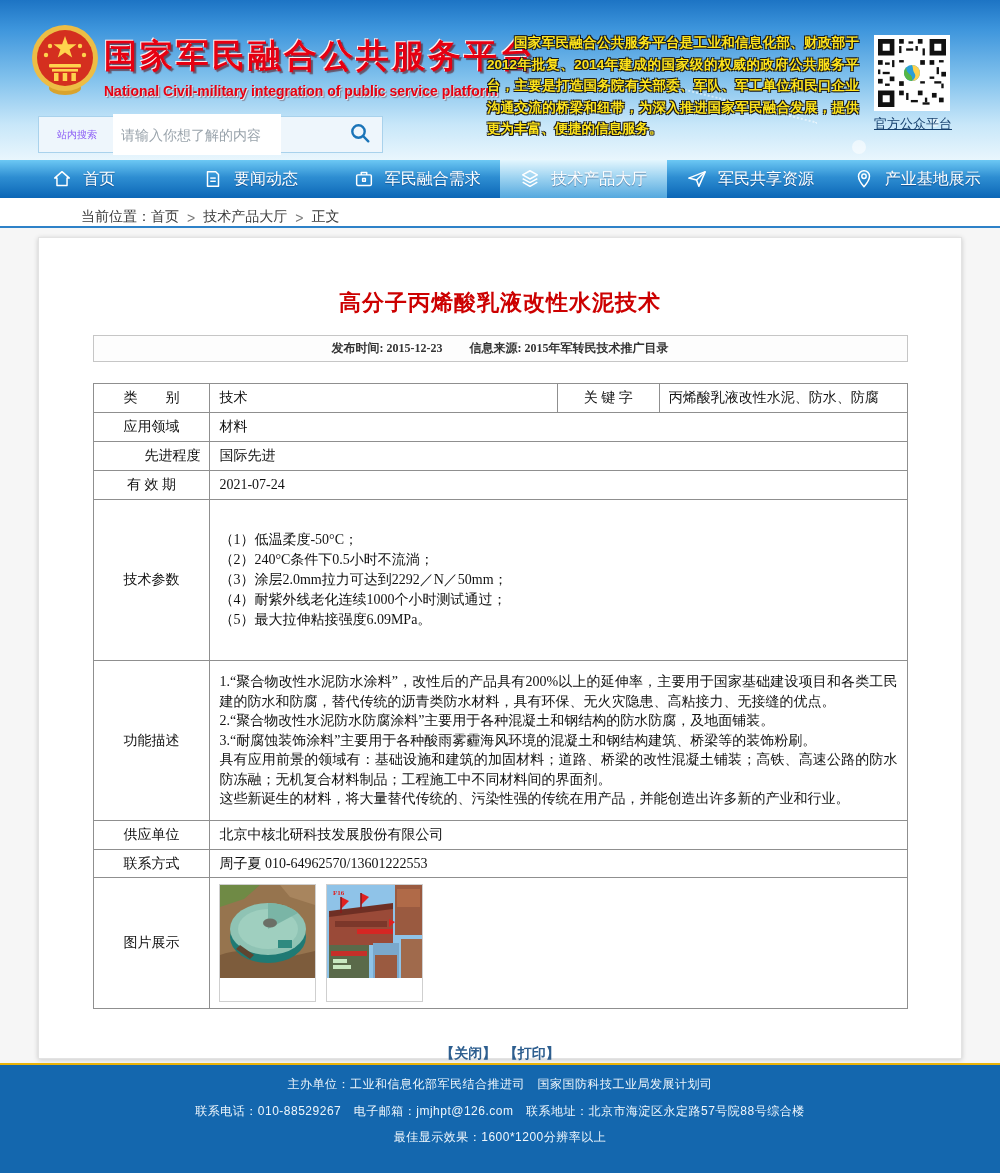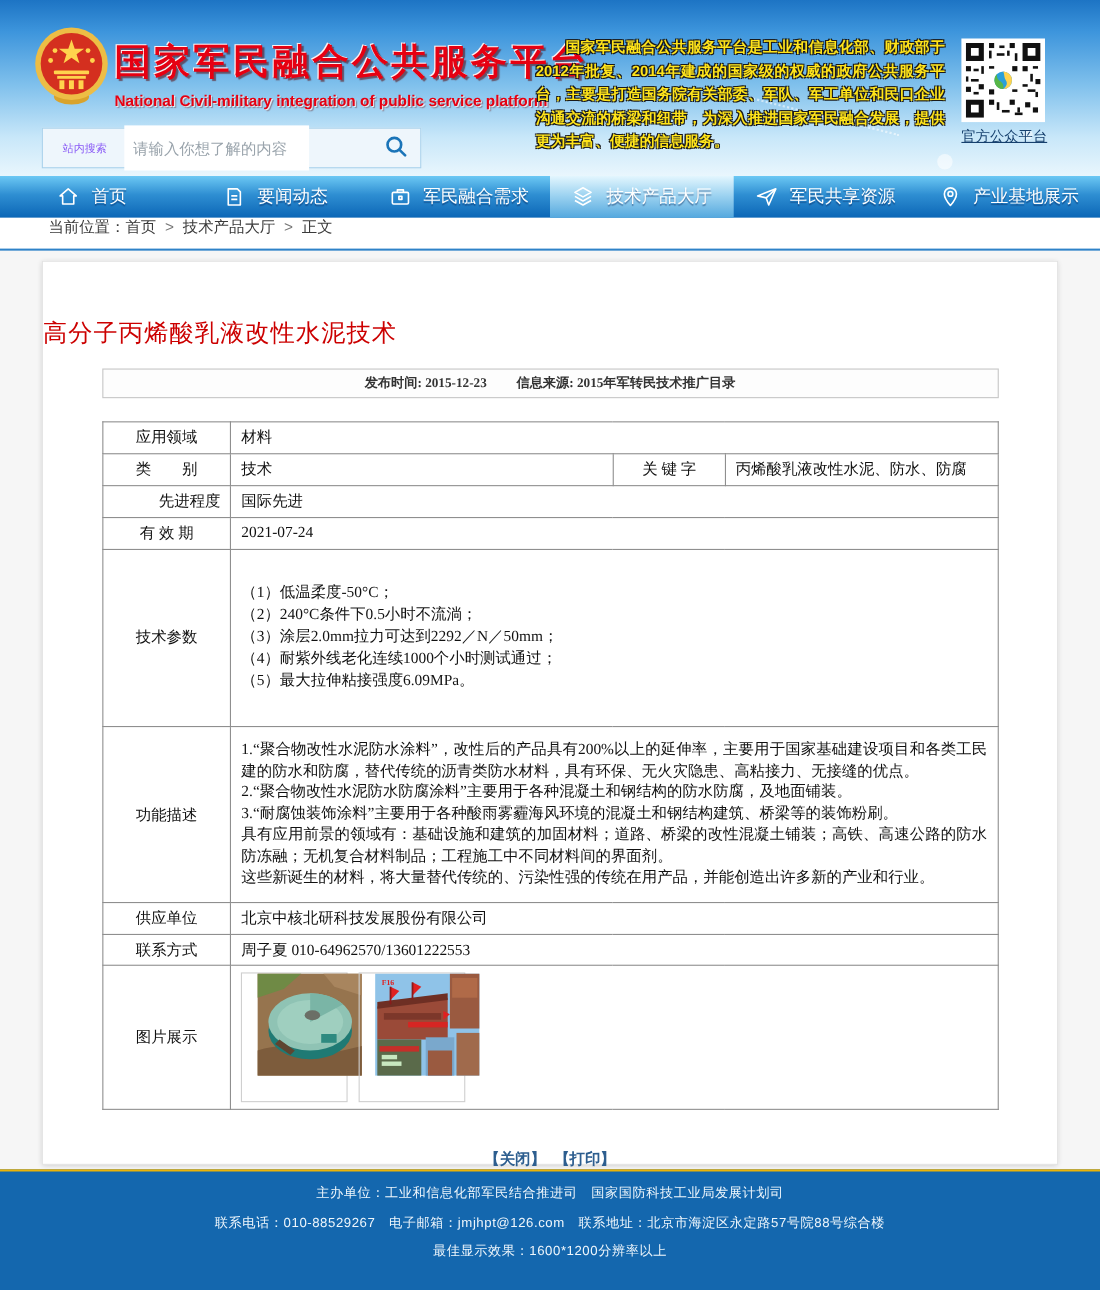--- a/index.html
+++ b/index.html
@@ -64,52 +64,52 @@
     text-shadow: 0 1px 1px rgba(0,20,70,.4); white-space: nowrap;
   }
   .nav-item.active {
     background: linear-gradient(180deg,#e3f6fe 0%, #9fd4f1 45%, #54a8de 100%);
   }
   .nav-icon { display: flex; }
 
   
   .breadcrumb {
     height: 30px; background: #fff; border-bottom: 2px solid #2e82c8;
-    display: flex; align-items: flex-start; padding-left: 44px;
+    display: flex; align-items: flex-end; padding-left: 81px;
     font-size: 14px; color: #3a3a3a;
   }
   .breadcrumb a { color: #3a3a3a; text-decoration: none; cursor: pointer; }
   .crumb-sep { margin: 0 8px; color: #777; }
 
   
   .main { height: 835px; background: #f6f6f6; padding-top: 9px; }
   .card {
     width: 924px; height: 822px; margin: 0 auto; background: #fff;
     border: 1px solid #e3e3e3; box-shadow: 0 1px 5px rgba(0,0,0,.18);
     font-family: "Liberation Serif", serif;
   }
   .article-title {
-    margin-top: 50px; text-align: left;
-    font-size: 22px; font-weight: normal; color: #cc0000; letter-spacing: 1px;
+    margin-top: 50px; text-align: center;
+    font-size: 22px; font-weight: bold; color: #cc0000; letter-spacing: 1px;
   }
   .pub-bar {
     width: 815px; margin: 17px auto 0; border: 1px solid #c6c6c6; background: #fdfdfd;
     text-align: center; font-size: 12px; font-weight: bold; color: #333;
     padding: 4px 0;
   }
   .pub-bar span { margin: 0 12px; }
 
   table.spec { width: 815px; margin: 21px auto 0; border-collapse: collapse; font-size: 14px; color: #111; }
   table.spec td { border: 1px solid #8f8f8f; padding: 4px 9px; vertical-align: middle; }
   td.lbl { text-align: center; white-space: nowrap; }
   td.top { vertical-align: top; }
   .pre { white-space: pre-line; line-height: 20px; }
   .desc { line-height: 19.5px; text-align: justify; }
 
-  .thumb { display: inline-block; width: 97px; height: 118px; margin: 2px 6px 2px 0; border: 1px solid #cfcfcf; vertical-align: top; cursor: pointer; padding-left: 14px; }
+  .thumb { display: inline-block; width: 97px; height: 118px; margin: 2px 6px 2px 0; border: 1px solid #cfcfcf; vertical-align: top; cursor: pointer; }
   .thumb svg { display: block; }
 
   .actions { margin-top: 36px; text-align: center; font-size: 14px; font-weight: bold; }
   .action-link { color: #2d5e8f; cursor: pointer; margin: 4px 2px; text-decoration: none; }
 
   
   .footer {
     height: 110px; background: #1467ae; border-top: 2px solid #eab308;
     text-align: center; color: #eef6fc; font-size: 12px; padding-top: 11px;
   }
@@ -288,28 +288,28 @@
     <div class="article-title">高分子丙烯酸乳液改性水泥技术</div>
 
     <div class="pub-bar">
       <span>发布时间: 2015-12-23</span>
       <span>信息来源: 2015年军转民技术推广目录</span>
     </div>
 
     <table class="spec">
       <tbody>
           <tr>
-        <td class="lbl" style="height:29px;">应用领域</td>
-        <td colspan="3">材料</td>
-      </tr>
-      <tr>
         <td class="lbl" style="width:117px; height:29px;">类　　别</td>
         <td style="width:348px;">技术</td>
         <td class="lbl" style="width:102px;">关 键 字</td>
         <td style="width:248px;">丙烯酸乳液改性水泥、防水、防腐</td>
+      </tr>
+      <tr>
+        <td class="lbl" style="height:29px;">应用领域</td>
+        <td colspan="3">材料</td>
       </tr>
       <tr>
         <td class="lbl" style="height:29px;text-align:right;">先进程度</td>
         <td colspan="3">国际先进</td>
       </tr>
       <tr>
         <td class="lbl" style="height:29px;">有 效 期</td>
         <td colspan="3">2021-07-24</td>
       </tr>
       <tr>

